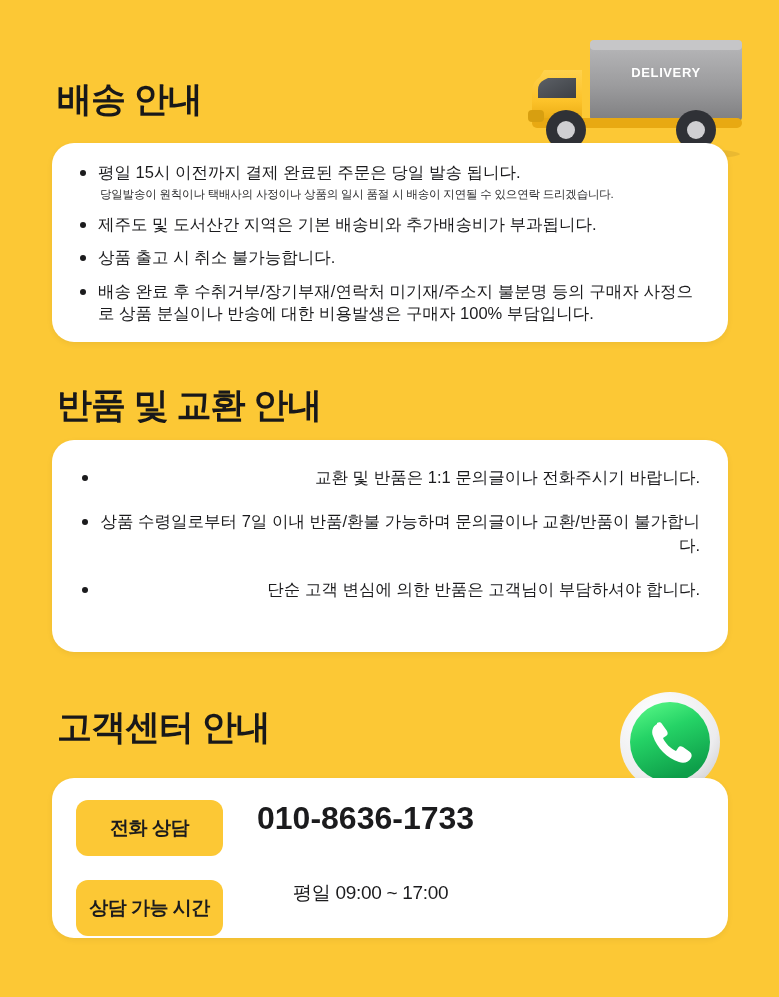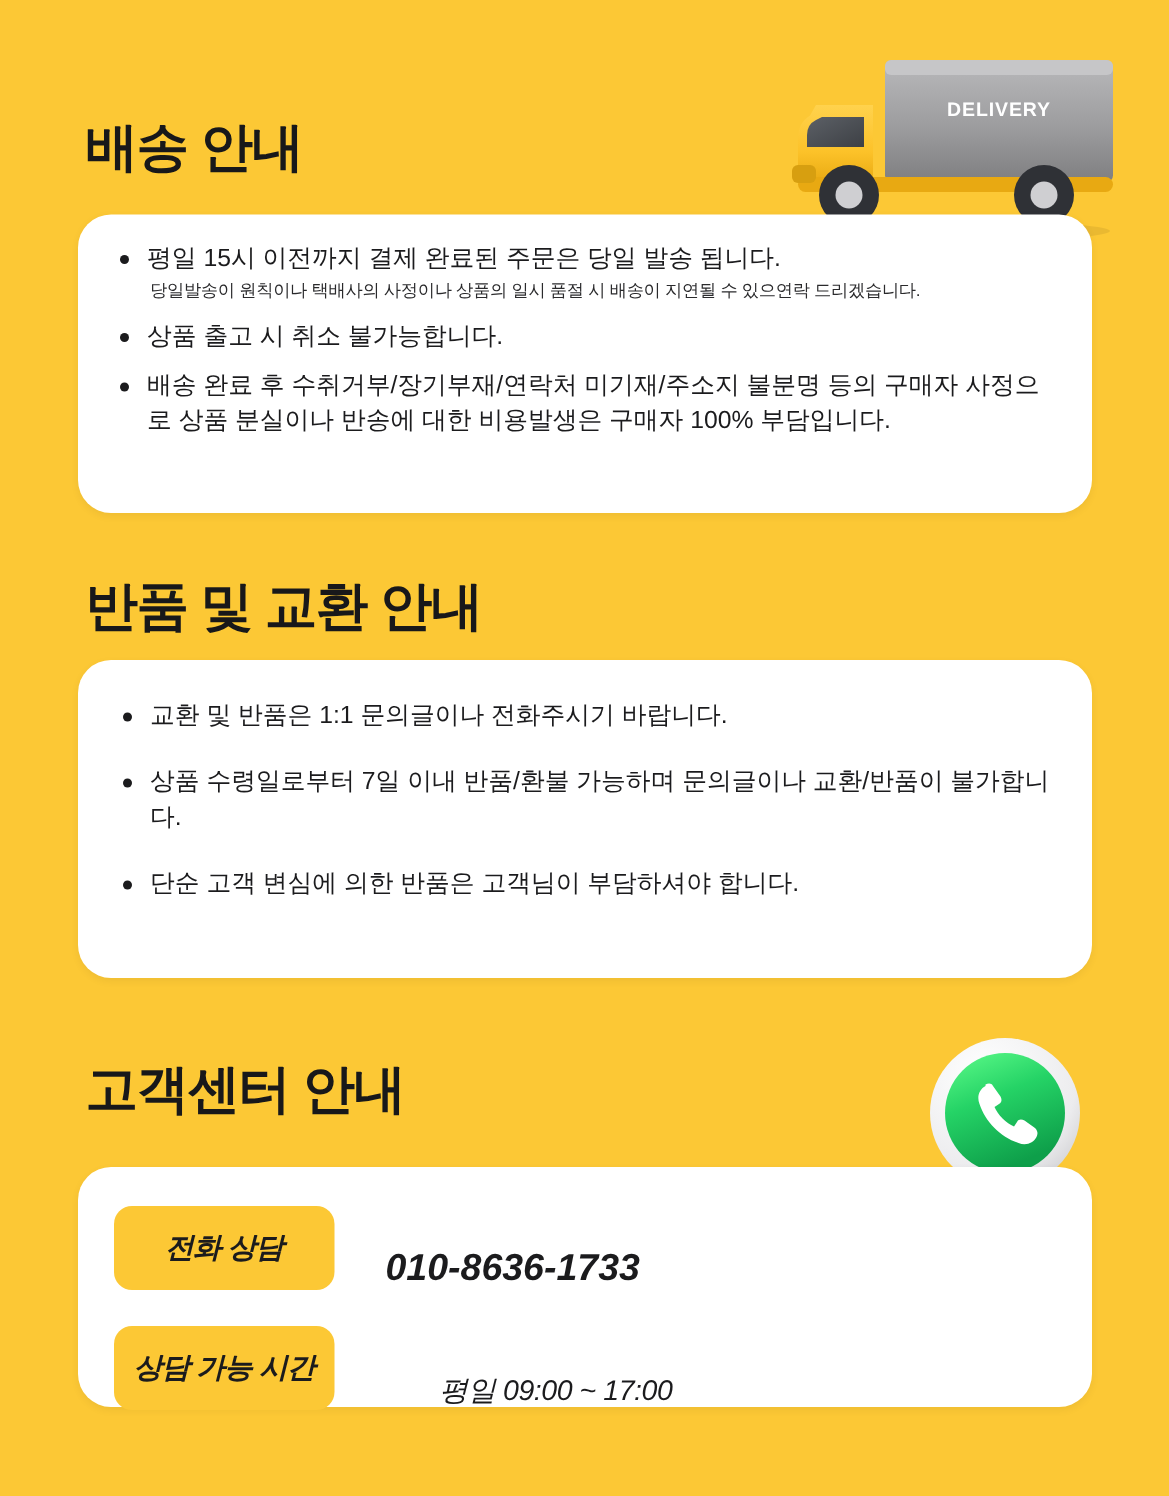--- a/index.html
+++ b/index.html
@@ -105,57 +105,57 @@
     left: 52px;
     top: 440px;
     width: 676px;
     height: 212px;
     padding: 26px 28px 20px 26px;
   }
   #return-card ul.bullets > li {
     font-size: 16.5px;
     line-height: 1.45;
     margin-bottom: 20px;
+    text-align: right;
   }
   #return-card ul.bullets > li:last-child { margin-bottom: 0; }
 
   
   #cs-section { position: absolute; left: 0; top: 0; width: 779px; }
   #cs-title { position: absolute; left: 57px; top: 708px; }
   #cs-card {
     position: absolute;
     left: 52px;
     top: 778px;
     width: 676px;
     height: 160px;
     padding: 20px 24px;
   }
   .cs-row {
     display: flex;
-    align-items: flex-end;
+    align-items: flex-start;
     height: 60px;
-    font-style: italic;
   }
   .cs-tag {
     width: 147px;
     height: 56px;
     background: #fcc835;
     border-radius: 12px;
     display: flex;
     align-items: center;
     justify-content: center;
     font-size: 19px;
     font-weight: bold;
     color: #1b1b1d;
     flex: 0 0 auto;
     letter-spacing: -0.5px;
   }
   .cs-val-phone {
     margin-left: 34px;
-    font-size: 25px;
+    font-size: 32px;
     font-weight: bold;
     color: #1b1b1d;
     letter-spacing: 0px;
   }
   .cs-val-hours {
     margin-left: 34px;
     font-size: 19px;
     color: #1b1b1d;
     letter-spacing: -0.3px;
   }
@@ -218,20 +218,23 @@
 
         <ellipse cx="118" cy="132" rx="104" ry="7" fill="#000000" opacity="0.07"></ellipse>
       </svg>
     </div>
 
     <div class="card" id="delivery-card">
       <ul class="bullets">
         <li>
           <span class="bullet-wrap">평일 15시 이전까지 결제 완료된 주문은 당일 발송 됩니다.</span>
           <span class="subnote">당일발송이 원칙이나 택배사의 사정이나 상품의 일시 품절 시 배송이 지연될 수 있으연락 드리겠습니다.</span>
+        </li>
+        <li>
+          <span class="bullet-wrap">제주도 및 도서산간 지역은 기본 배송비와 추가배송비가 부과됩니다.</span>
         </li>
         <li>
           <span class="bullet-wrap">상품 출고 시 취소 불가능합니다.</span>
         </li>
         <li class="two-line">
           <span class="bullet-wrap">배송 완료 후 수취거부/장기부재/연락처 미기재/주소지 불분명 등의 구매자 사정으로 상품 분실이나 반송에 대한 비용발생은 구매자 100% 부담입니다.</span>
         </li>
       </ul>
     </div>
   </div>

